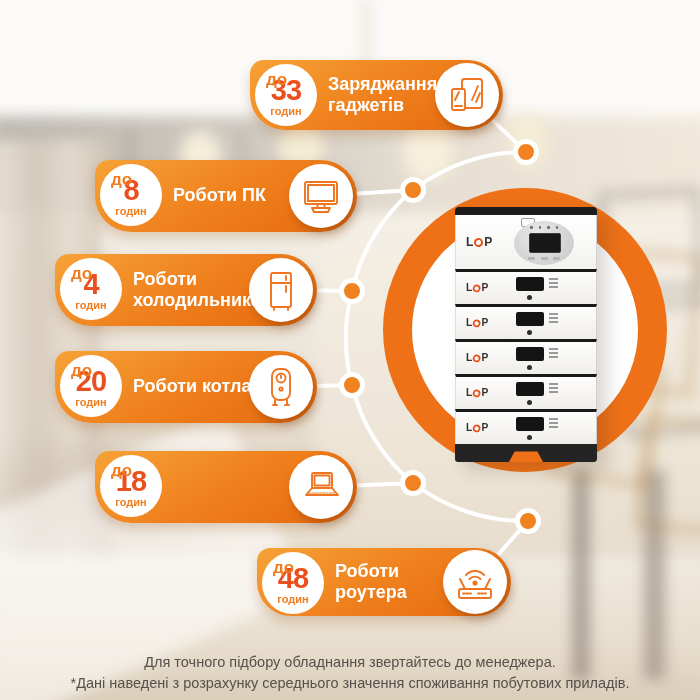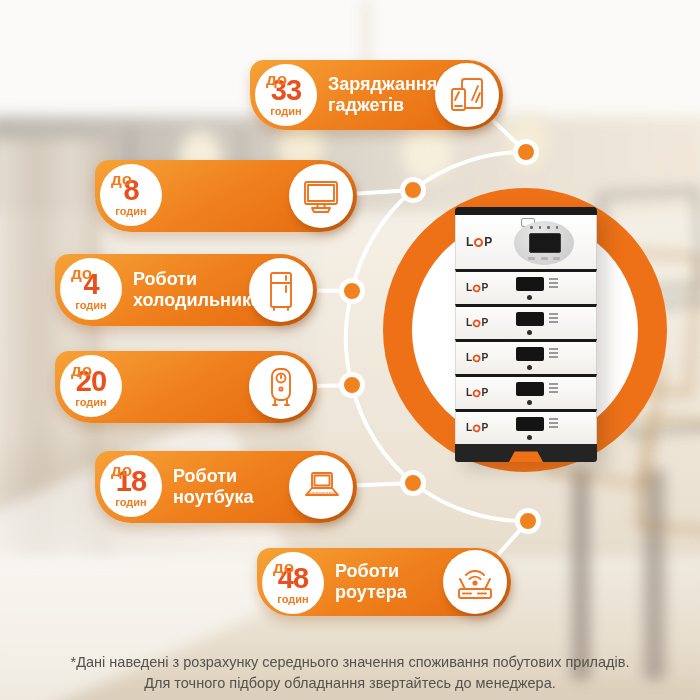--- a/index.html
+++ b/index.html
@@ -267,20 +267,21 @@
       </svg>
     </div>
   </div>
 
   <div class="capsule c2">
     <div class="badge">
       <span class="b-pre">до</span>
       <span class="b-num">8</span>
       <span class="b-suf">годин</span>
     </div>
+    <div class="cap-label">Роботи ПК</div>
     <div class="cap-icon">
       <svg width="44" height="44" viewBox="0 0 44 44">
         <rect x="6" y="8" width="32" height="22" rx="2"></rect>
         <rect x="9" y="11" width="26" height="16"></rect>
         <path d="M19 30 L18 34 H26 L25 30"></path>
         <path d="M13 34 H31 L29 38 H15 Z"></path>
       </svg>
     </div>
   </div>
 
@@ -302,39 +303,39 @@
       </svg>
     </div>
   </div>
 
   <div class="capsule c4">
     <div class="badge">
       <span class="b-pre">до</span>
       <span class="b-num">20</span>
       <span class="b-suf">годин</span>
     </div>
+    <div class="cap-label">Роботи котла</div>
     <div class="cap-icon">
       <svg width="44" height="44" viewBox="0 0 44 44">
         <rect x="13" y="4" width="18" height="31" rx="7"></rect>
         <circle cx="22" cy="13" r="4.5"></circle>
           <line x1="22" y1="10.5" x2="22" y2="13"></line>
         <circle cx="22" cy="24" r="1.6"></circle>
         <path d="M16 35 V40 M14 40 H18"></path>
         <path d="M28 35 V40 M26 40 H30"></path>
       </svg>
     </div>
   </div>
 
   <div class="capsule c5">
     <div class="badge">
       <span class="b-pre">до</span>
       <span class="b-num">18</span>
       <span class="b-suf">годин</span>
     </div>
-    <div class="cap-label">Роботи ноутбука</div>
     <div class="cap-icon">
       <svg width="44" height="44" viewBox="0 0 44 44">
         <rect x="13" y="8" width="20" height="15" rx="1.5"></rect>
         <rect x="15.5" y="10.5" width="15" height="10"></rect>
         <path d="M7 30 L13 23 H33 L39 30 Z"></path>
         <path d="M10 28 H36" stroke-width="1.2" stroke-dasharray="2 1.4"></path>
       </svg>
     </div>
   </div>
 
@@ -353,17 +354,17 @@
         <line x1="12" y1="29" x2="7" y2="19"></line>
           <line x1="32" y1="29" x2="37" y2="19"></line>
         <rect x="6" y="29" width="32" height="9" rx="2"></rect>
         <line x1="10" y1="33.5" x2="18" y2="33.5" stroke-dasharray="1.6 1.6"></line>
         <line x1="25" y1="33.5" x2="33" y2="33.5" stroke-dasharray="1.6 1.6"></line>
       </svg>
     </div>
   </div>
 
   <div class="footnote">
+    <div>Для точного підбору обладнання звертайтесь до менеджера.</div>
     <div>*Дані наведені з розрахунку середнього значення споживання побутових приладів.</div>
-    <div>Для точного підбору обладнання звертайтесь до менеджера.</div>
   </div>
 
 </div>
 
 </body></html>

